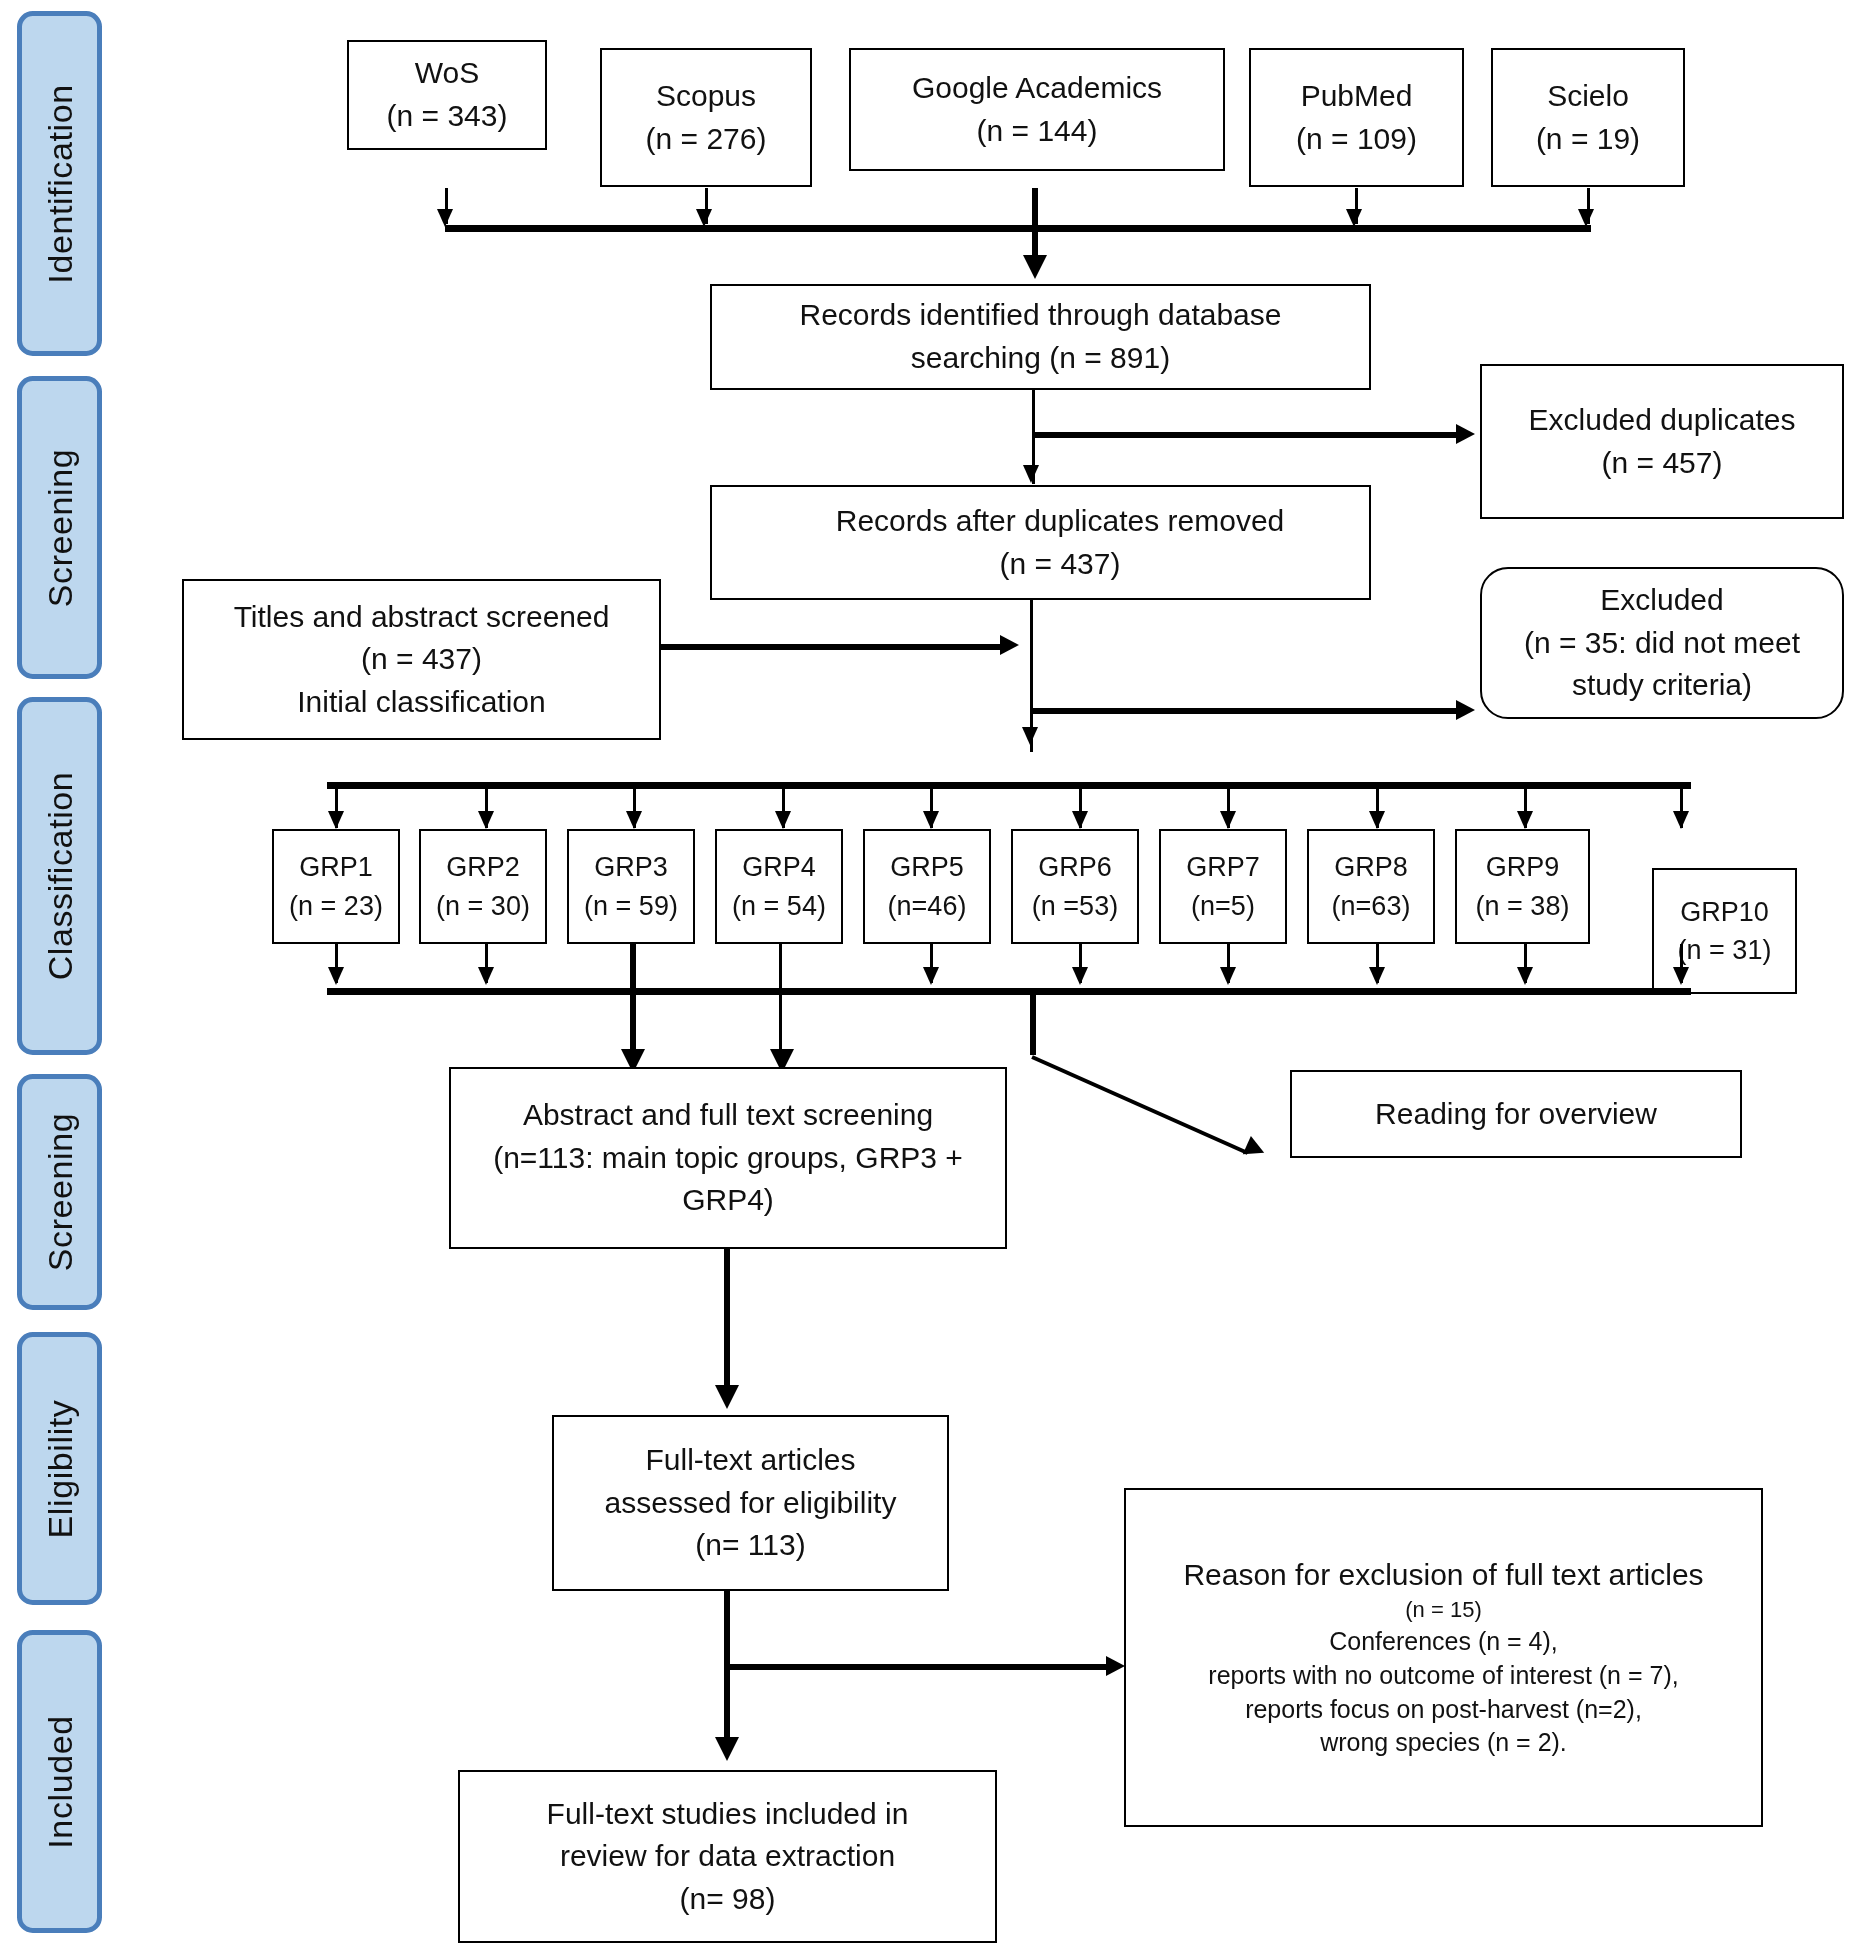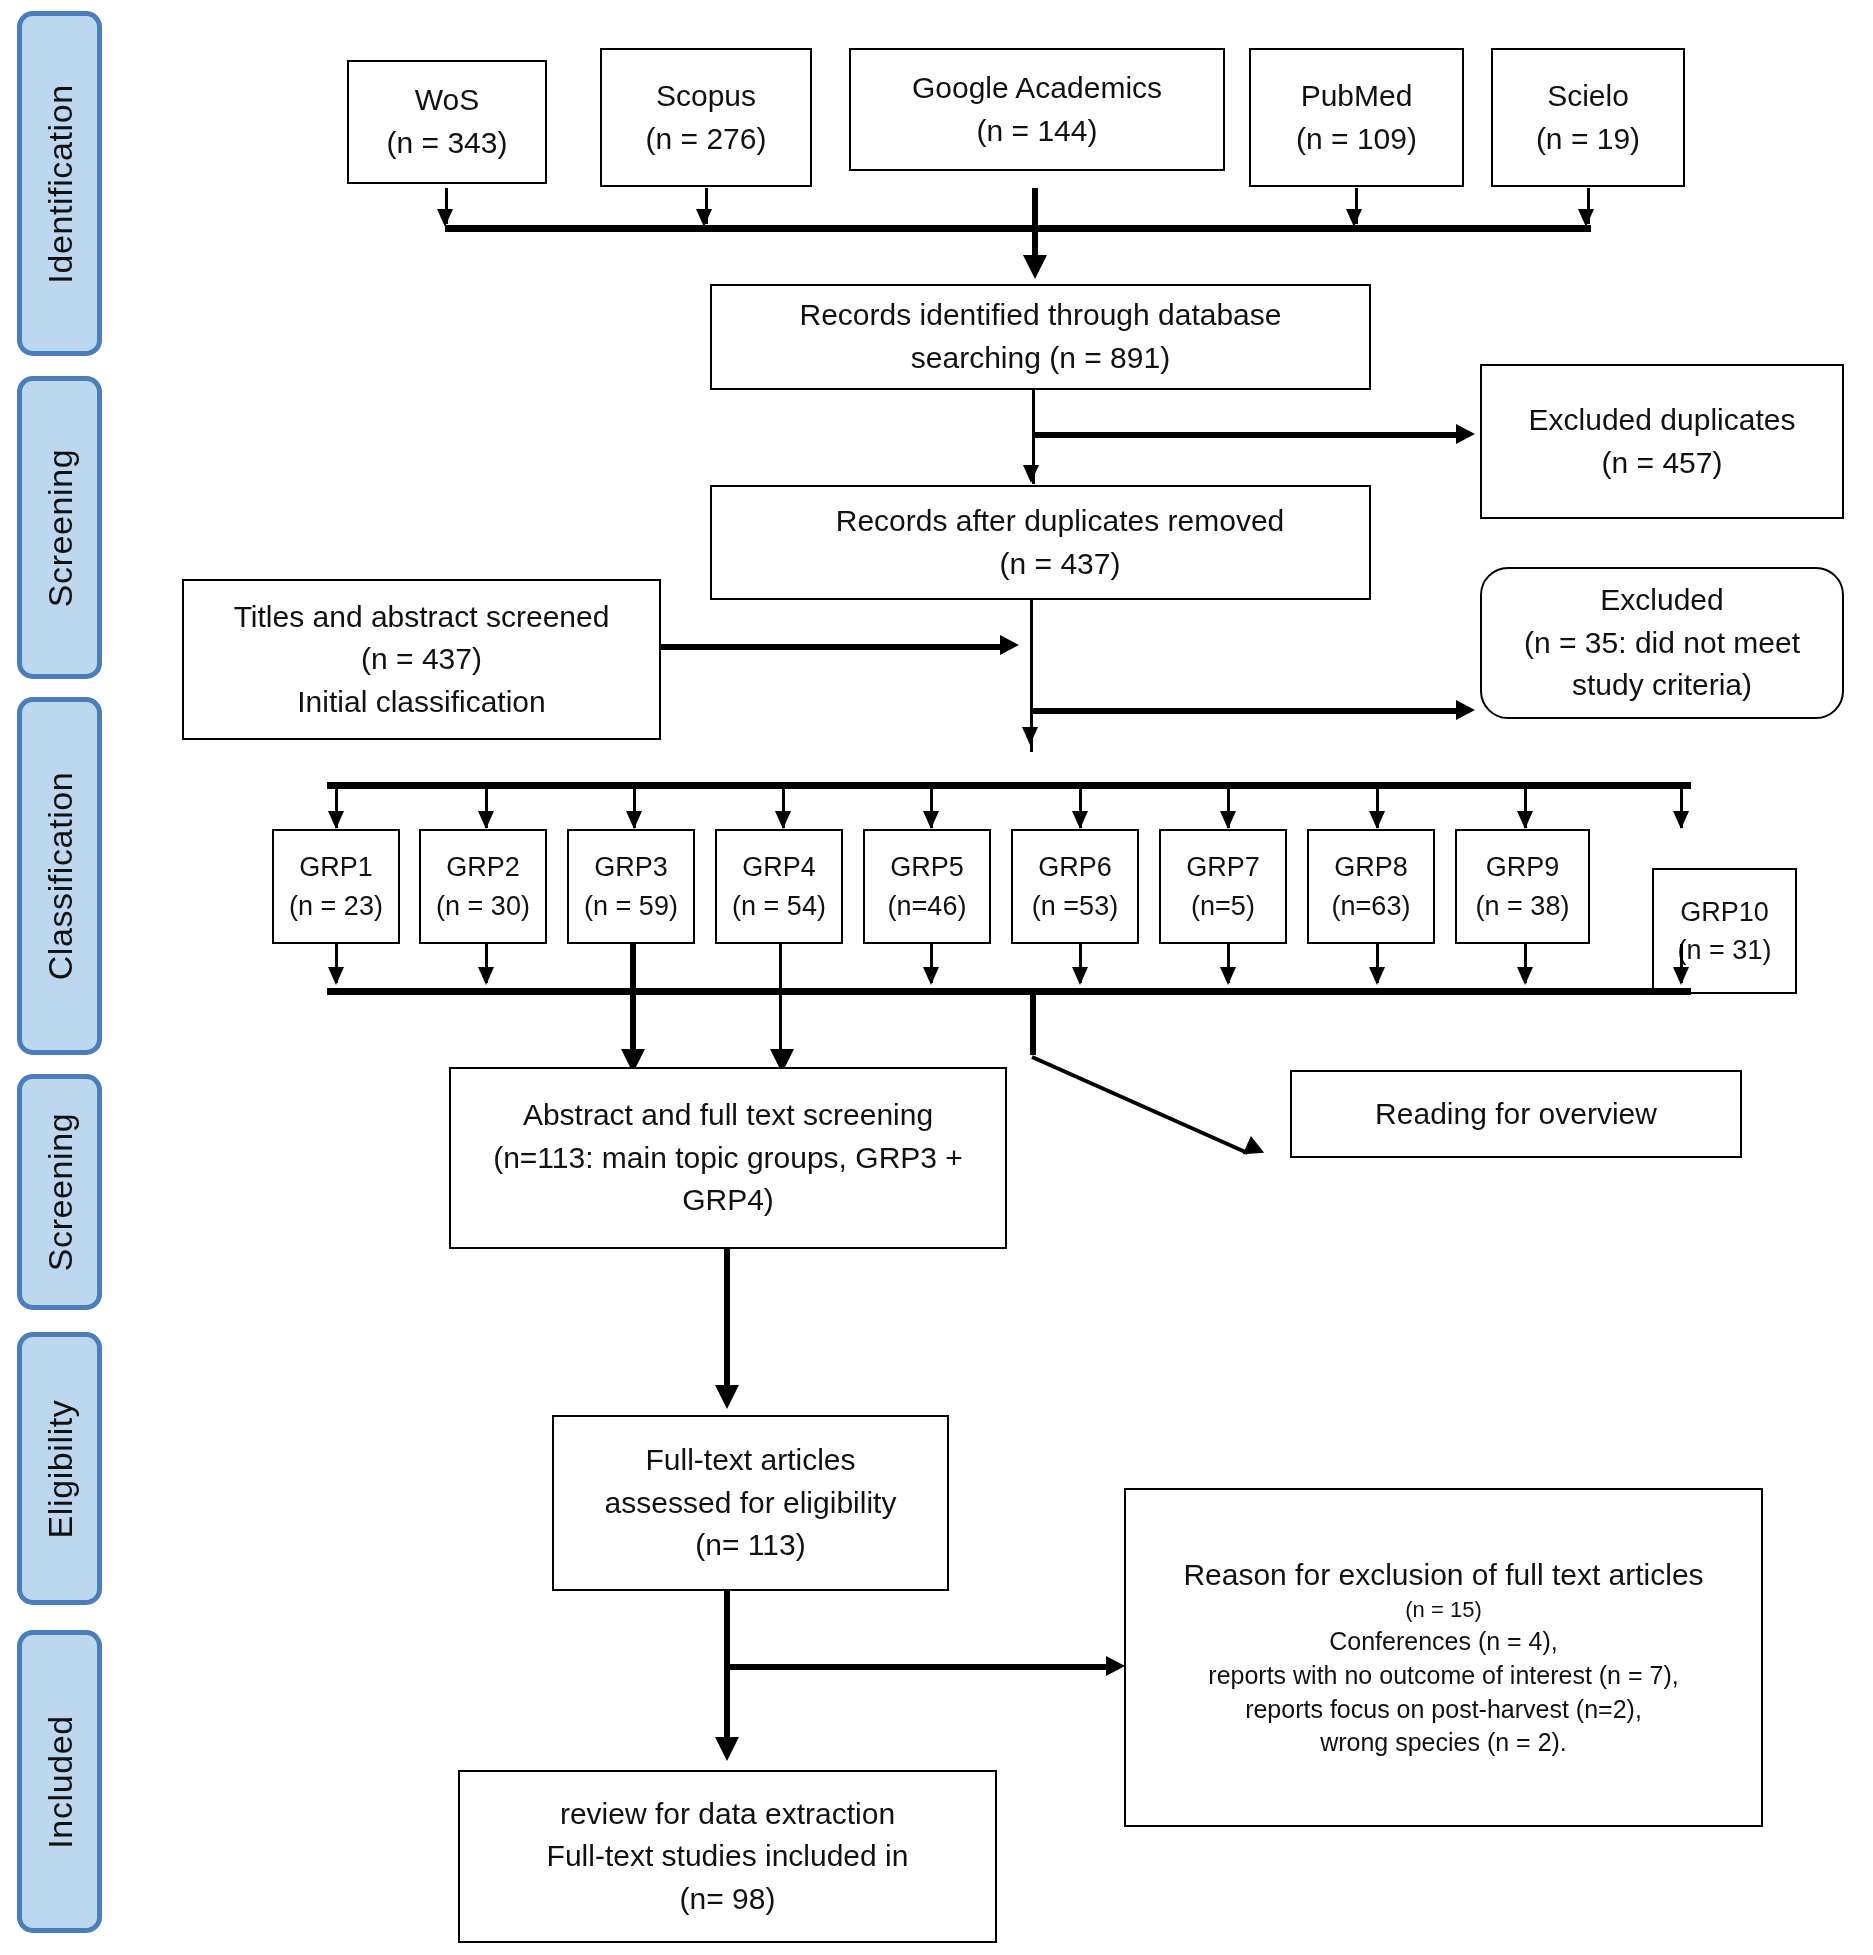--- a/index.html
+++ b/index.html
@@ -95,21 +95,21 @@
   </div>
 
   <div class="pill" style="left:17px;top:1332px;width:85px;height:273px;">
     <span class="pill-text">Eligibility</span>
   </div>
 
   <div class="pill" style="left:17px;top:1630px;width:85px;height:303px;">
     <span class="pill-text">Included</span>
   </div>
 
-  <div class="box" style="left:347px;top:60px;width:200px;height:124px;">
+  <div class="box" style="left:347px;top:40px;width:200px;height:110px;">
     <span class="ln">WoS</span>
     <span class="ln">(n = 343)</span>
   </div>
 
   <div class="box" style="left:600px;top:48px;width:212px;height:139px;">
     <span class="ln">Scopus</span>
     <span class="ln">(n = 276)</span>
   </div>
 
   <div class="box" style="left:849px;top:48px;width:376px;height:123px;">
@@ -307,19 +307,19 @@
   <div class="box tiny" style="left:1124px;top:1488px;width:639px;height:339px;">
     <span class="ln" style="font-size:30px;">Reason for exclusion of full text articles</span>
     <span class="ln" style="font-size:22px;">(n = 15)</span>
     <span class="ln">Conferences (n = 4),</span>
     <span class="ln">reports with no outcome of interest (n = 7),</span>
     <span class="ln">reports focus on post-harvest (n=2),</span>
     <span class="ln">wrong species (n = 2).</span>
   </div>
 
   <div class="box" style="left:458px;top:1770px;width:539px;height:173px;">
+    <span class="ln">Full-text studies included in</span>
     <span class="ln">review for data extraction</span>
-    <span class="ln">Full-text studies included in</span>
     <span class="ln">(n= 98)</span>
   </div>
 
 </div>
 
 
 </body></html>

